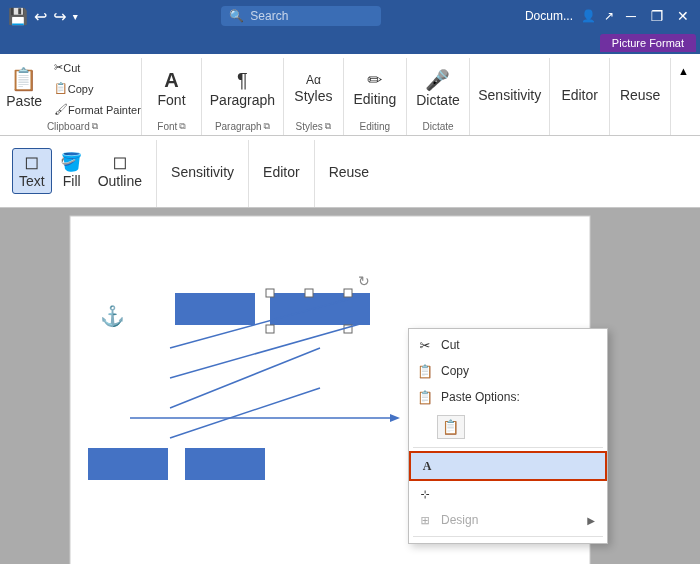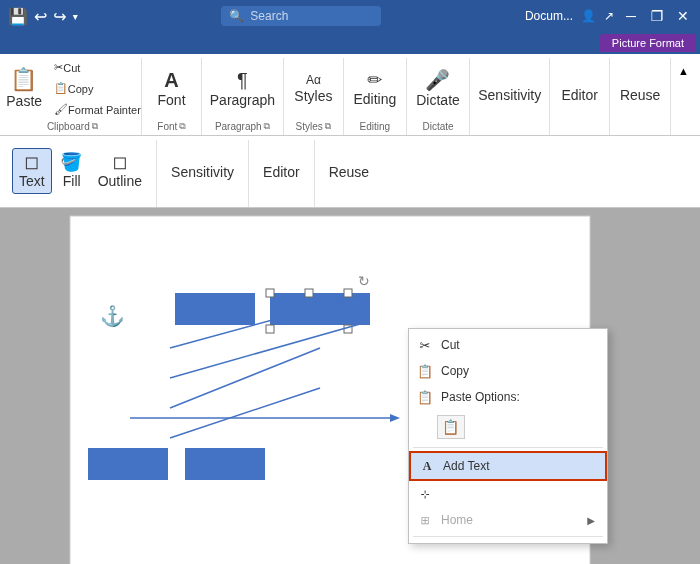--- a/index.html
+++ b/index.html
@@ -350,28 +350,27 @@
       <span class="ctx-label">Paste Options:</span>
     </div>
 
     <div class="ctx-item" style="padding-left:28px;">
       <div style="width:28px;height:24px;border:1px solid #ccc;background:#f5f5f5;display:flex;align-items:center;justify-content:center;font-size:14px;">📋</div>
     </div>
     <div class="ctx-separator"></div>
 
     <div class="ctx-item highlighted">
       <span class="ctx-icon" style="font-weight:bold;font-size:12px;color:#333;font-family:serif;">A</span>
-      <span class="ctx-label" style="font-weight:500;">Add Text</span>
     </div>
 
     <div class="ctx-item">
       <span class="ctx-icon" style="font-size:11px;">⊹</span>
     </div>
 
     <div class="ctx-item disabled">
       <span class="ctx-icon" style="font-size:11px;">⊞</span>
-      <span class="ctx-label">Home</span>
+      <span class="ctx-label">Design</span>
       <span class="ctx-arrow">▶</span>
     </div>
     <div class="ctx-separator"></div>
 
   </div>
 </div>
 
 </body></html>

